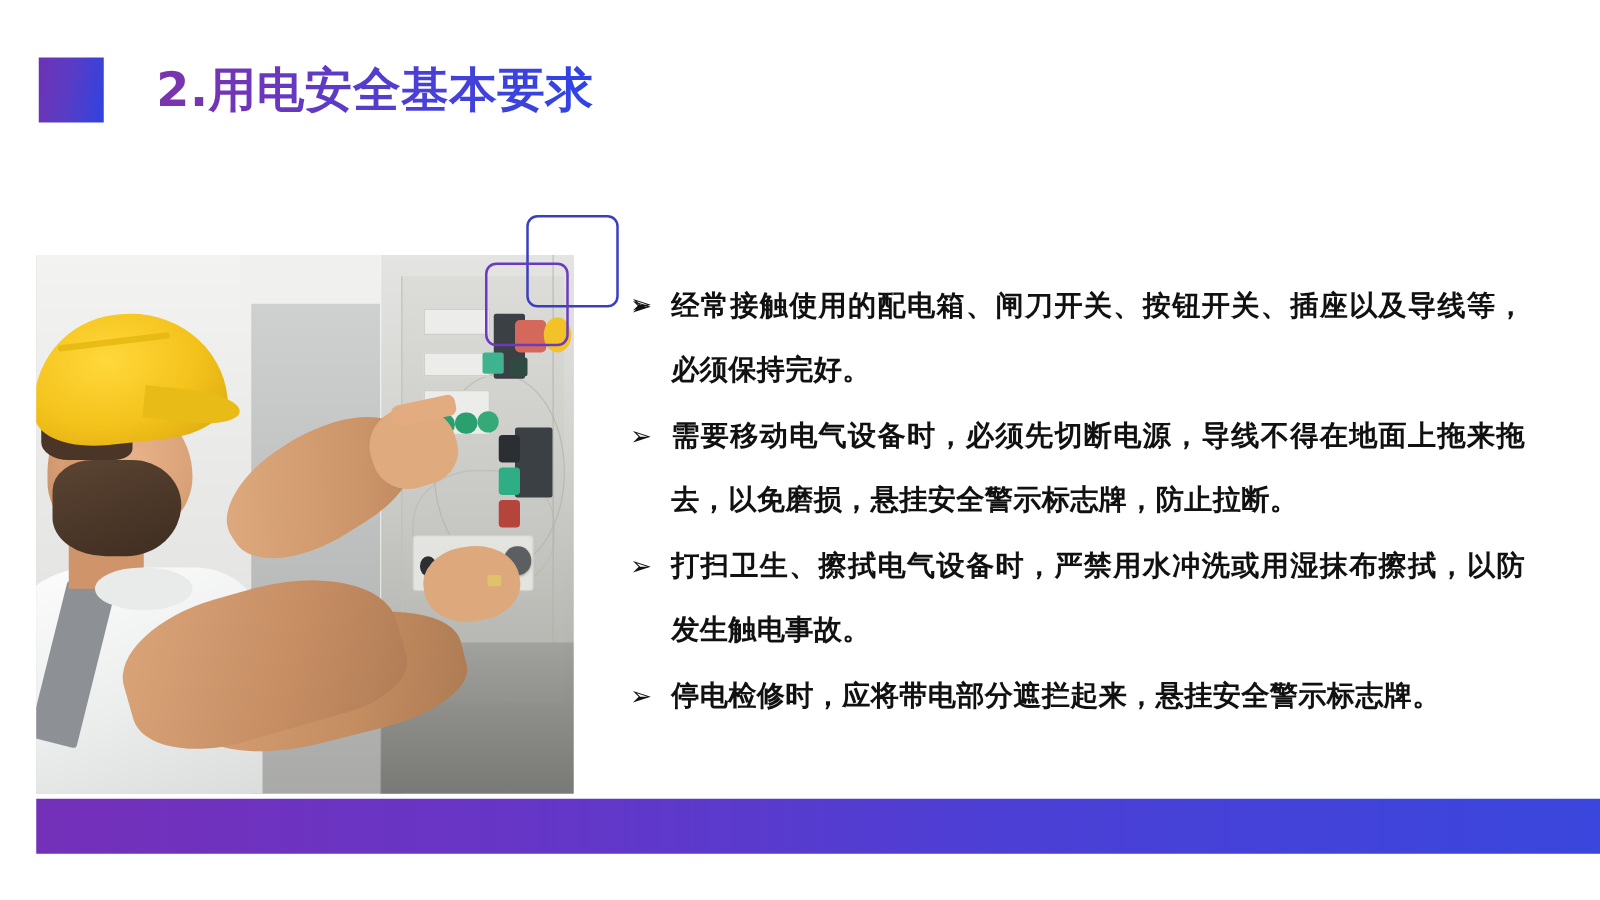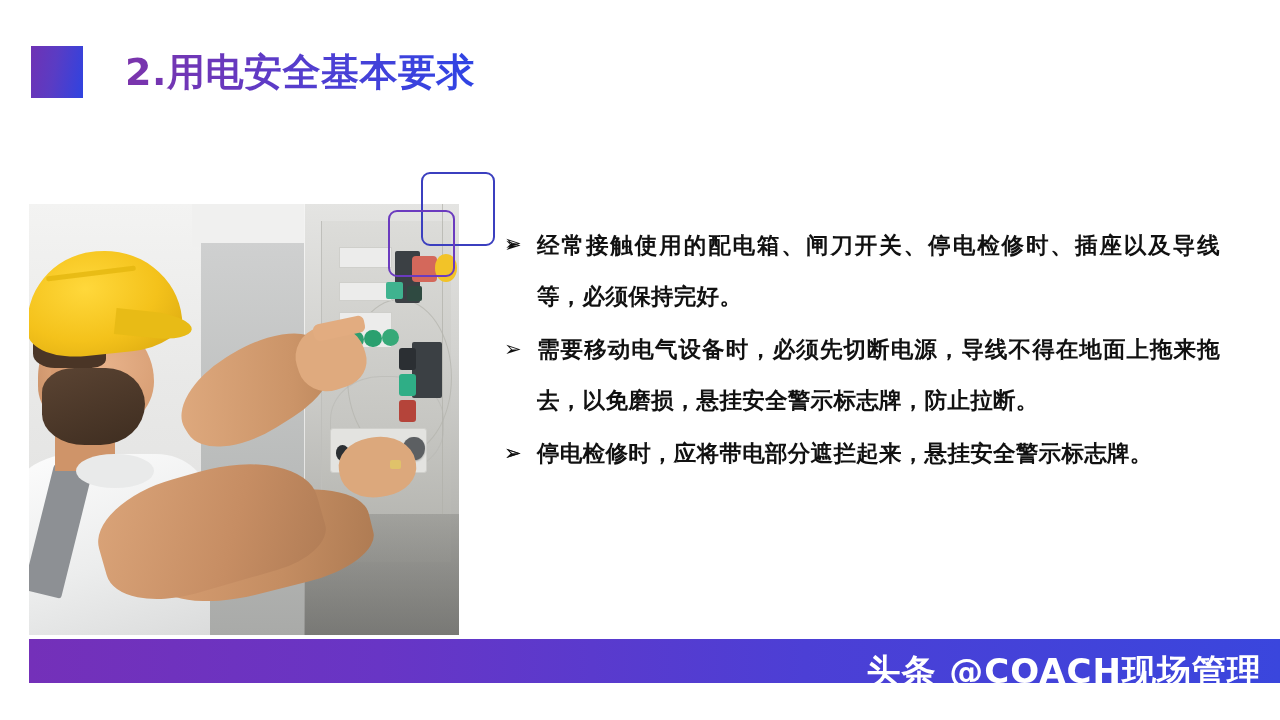--- a/index.html
+++ b/index.html
@@ -333,31 +333,31 @@
 
   <div class="deco-sq deco-a"></div>
   <div class="deco-sq deco-b"></div>
 
   <div class="bullets">
     <p class="bullet">
       <span class="bullet-marker">➢</span>
     </p>
     <p class="bullet">
       <span class="bullet-marker">➢</span>
-      <span>经常接触使用的配电箱、闸刀开关、停电检修时、插座以及导线等，必须保持完好。</span>
+      <span>经常接触使用的配电箱、闸刀开关、按钮开关、插座以及导线等，必须保持完好。</span>
     </p>
     <p class="bullet">
       <span class="bullet-marker">➢</span>
       <span>需要移动电气设备时，必须先切断电源，导线不得在地面上拖来拖去，以免磨损，悬挂安全警示标志牌，防止拉断。</span>
     </p>
     <p class="bullet">
       <span class="bullet-marker">➢</span>
+      <span>打扫卫生、擦拭电气设备时，严禁用水冲洗或用湿抹布擦拭，以防发生触电事故。</span>
     </p>
     <p class="bullet">
       <span class="bullet-marker">➢</span>
       <span>停电检修时，应将带电部分遮拦起来，悬挂安全警示标志牌。</span>
     </p>
   </div>
 
   <div class="footer-bar"></div>
-  <div class="watermark">头条 @COACH现场管理</div>
 
 </div>
 
 </body></html>

